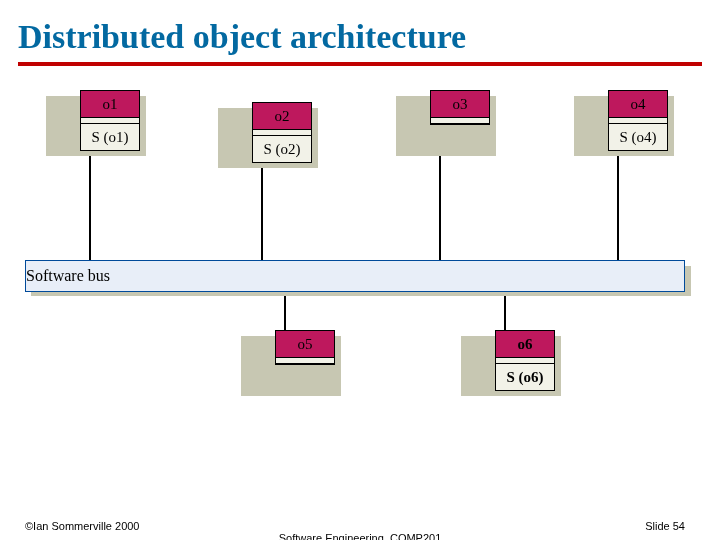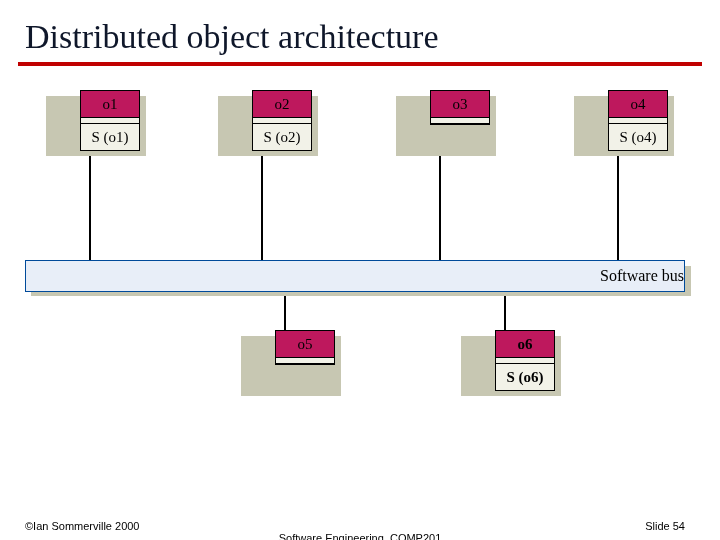--- a/index.html
+++ b/index.html
@@ -10,23 +10,23 @@
     background: #fff;
     font-family: "Times New Roman", serif;
     position: relative;
     box-sizing: border-box;
   }
   .title-wrap {
     padding: 18px 18px 0 18px;
   }
   .title {
     font-size: 34px;
-    font-weight: normal;
-    color: #0f172a;
-    margin: 0 0 6px 7px;
+    font-weight: bold;
+    color: #0369a1;
+    margin: 0 0 6px 0;
   }
   .title-underline {
     height: 4px;
     background: #c00000;
   }
   .figure {
     position: absolute;
     top: 90px;
     left: 40px;
     width: 640px;
@@ -79,21 +79,21 @@
     left: 6px;
     width: 660px;
     height: 30px;
     background: #c7c7b2;
     z-index: 0;
   }
   .bus {
     position: relative;
     height: 30px;
     line-height: 30px;
-    text-align: right;
+    text-align: left;
     border: 1px solid #004a9a;
     background: #e8eef8;
     font-size: 16px;
     z-index: 1;
   }
   .conn {
     position: absolute;
     width: 2px;
     background: #000;
     z-index: 0;
@@ -143,21 +143,21 @@
 
   <div class="obj" style="left:0px; top:0px;">
     <div class="shadow" style="top:6px; left:6px; width:100px; height:60px"></div>
     <div class="box">
       <div class="obj-head">o1</div>
       <div class="obj-gap"></div>
       <div class="obj-body">S (o1)</div>
     </div>
   </div>
 
-  <div class="obj" style="left:172px; top:0px;">
+  <div class="obj" style="left:172px; top:12px;">
     <div class="shadow" style="top:6px; left:6px; width:100px; height:60px"></div>
     <div class="box">
       <div class="obj-head">o2</div>
       <div class="obj-gap"></div>
       <div class="obj-body">S (o2)</div>
     </div>
   </div>
 
   <div class="obj" style="left:350px; top:0px;">
     <div class="shadow" style="top:6px; left:6px; width:100px; height:60px"></div>

